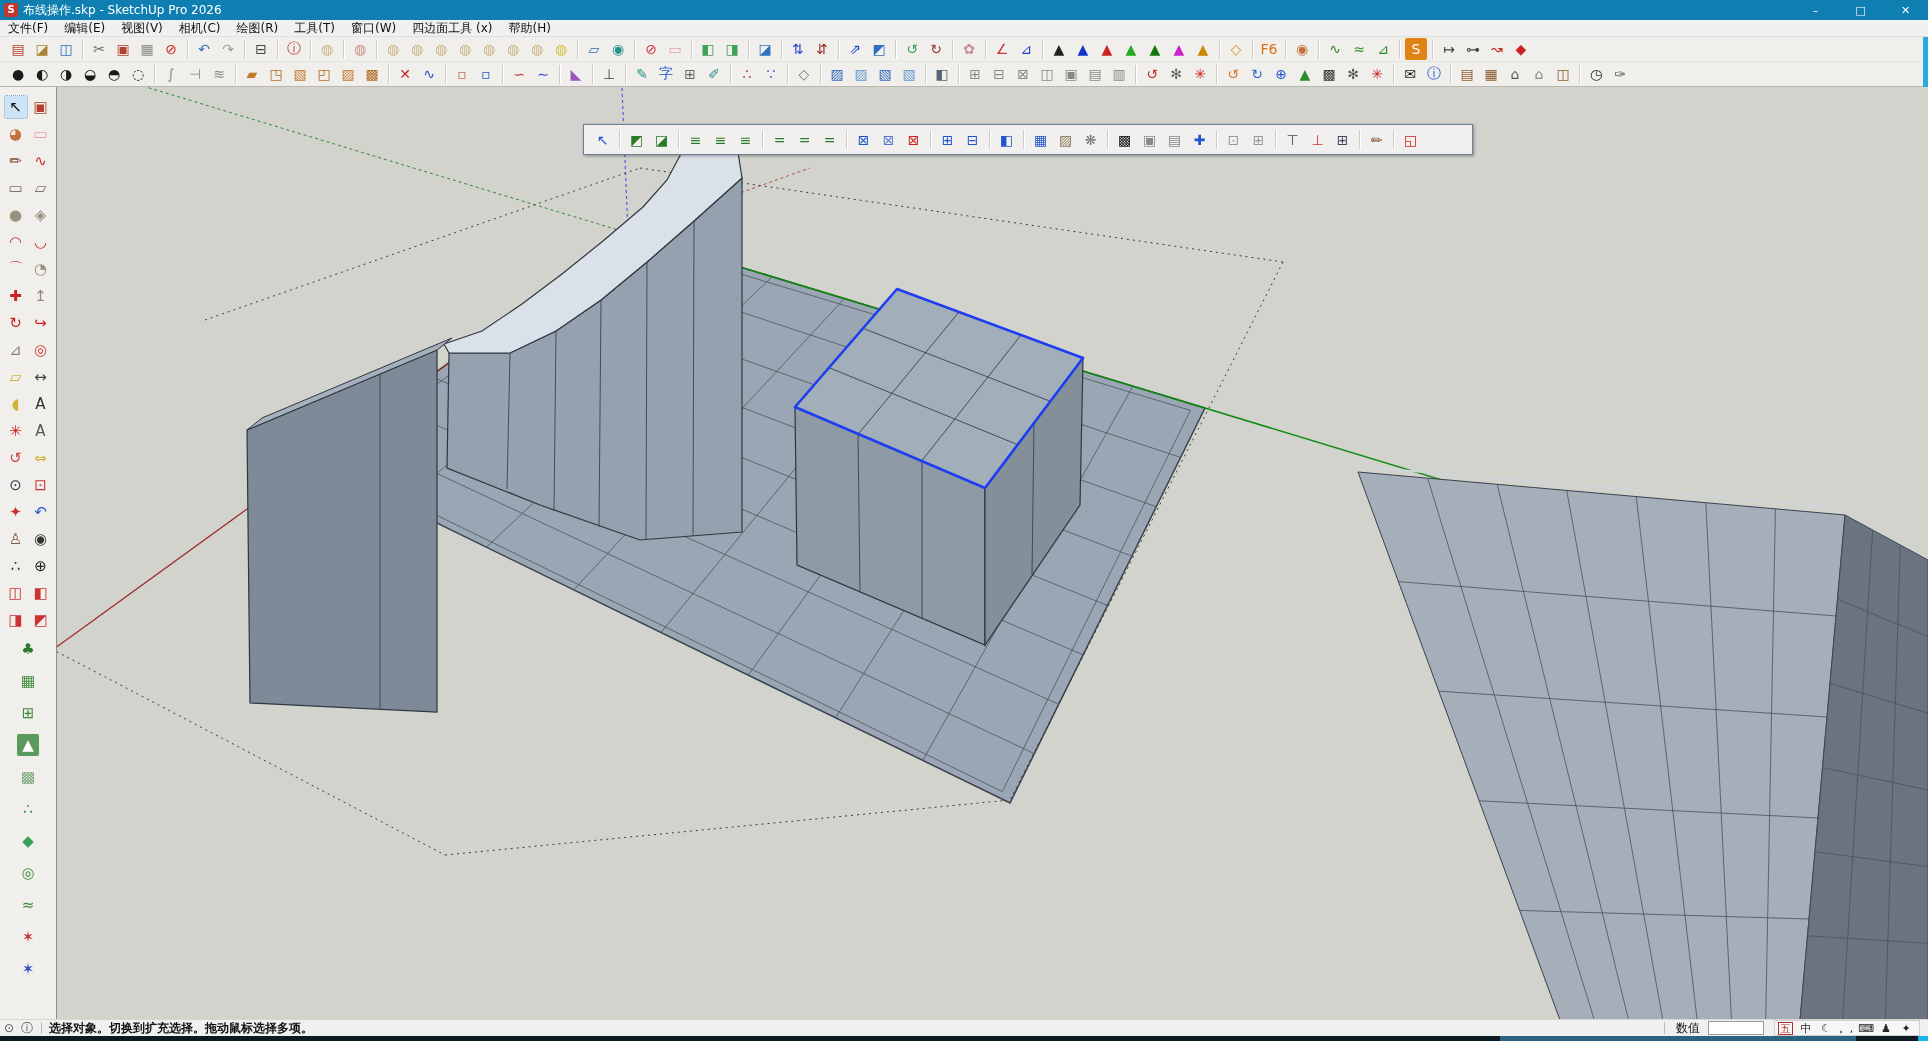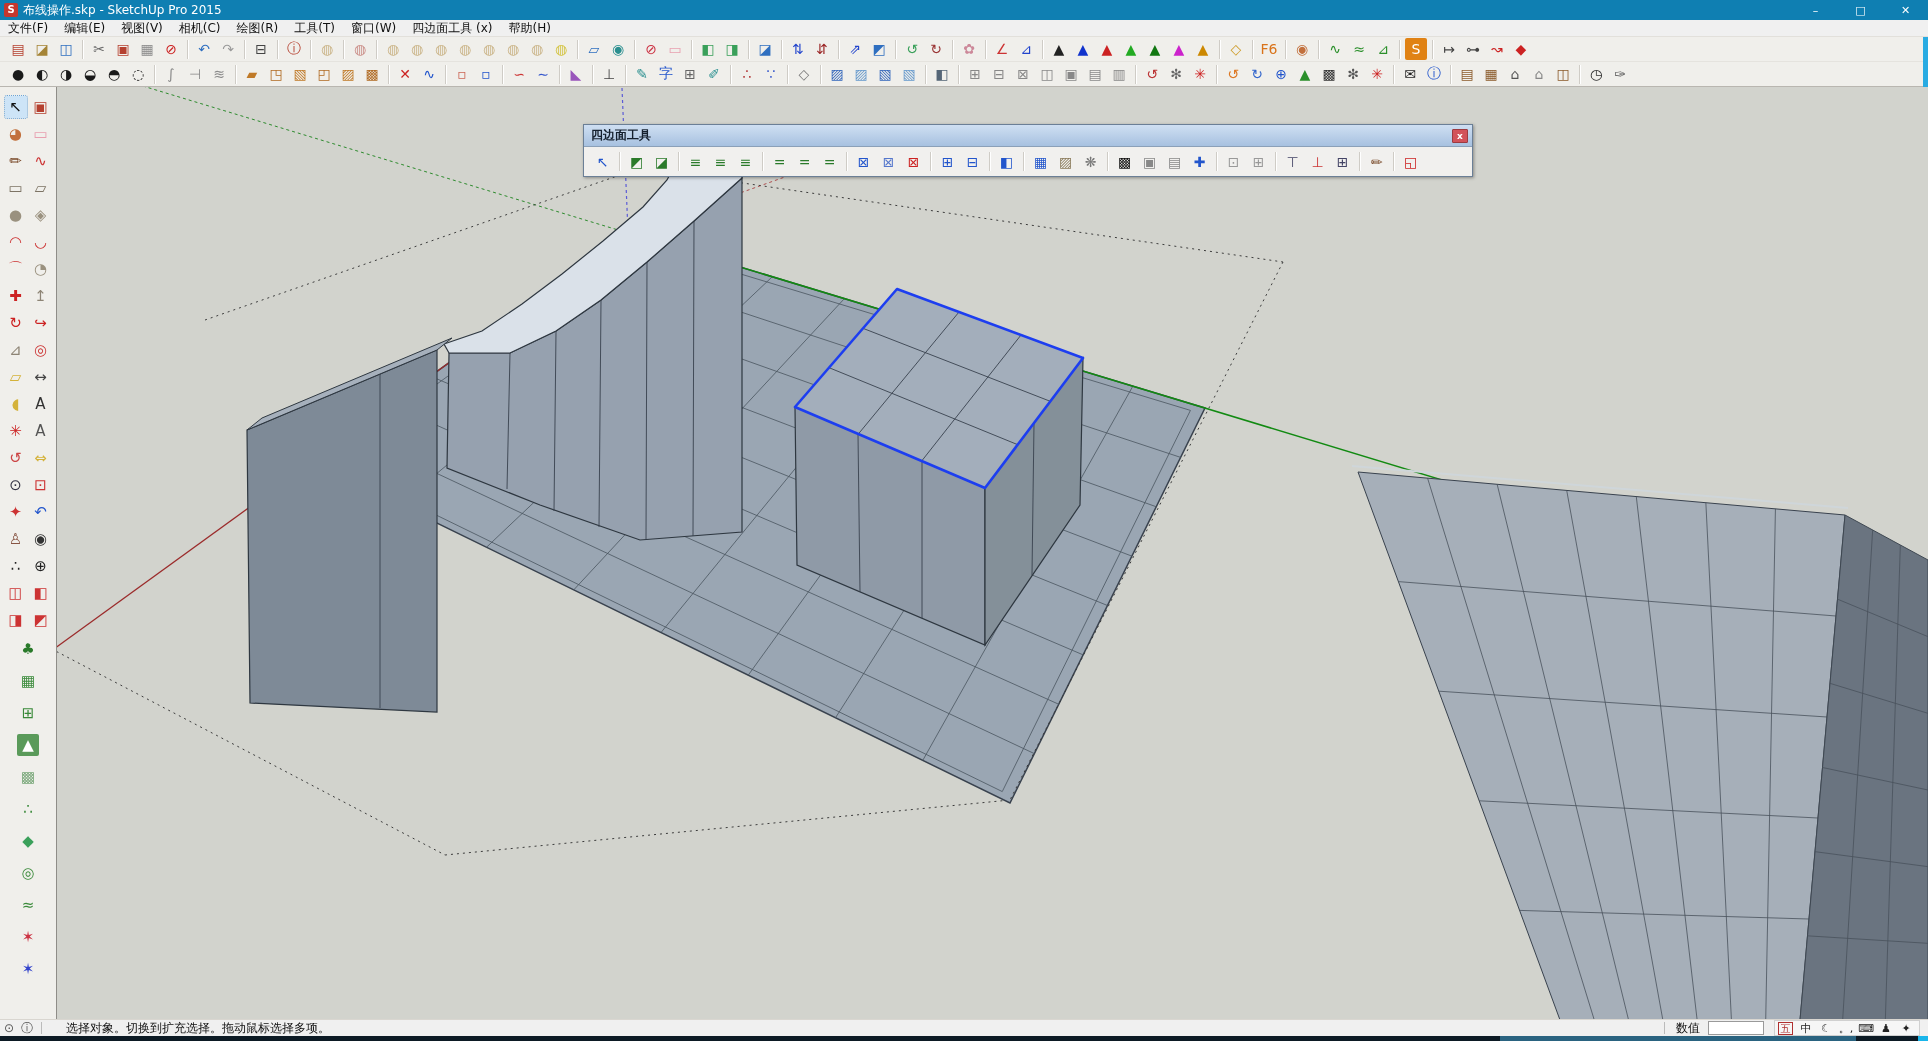--- a/index.html
+++ b/index.html
@@ -52,21 +52,21 @@
   .qf-close { margin-left:auto; width:16px; height:14px; background:#d2525a; border:1px solid #9c3a40;
     color:#fff; font-size:9px; line-height:12px; text-align:center; font-weight:bold; border-radius:1px; }
   .qf-icons { height:29px; display:flex; align-items:center; padding:0 6px; }
   .qf-icons .tbi { width:23px; height:23px; }
 
   
   .statusbar { position:absolute; left:0; top:1019px; width:1928px; height:17px; background:#f0f0f0;
     border-top:1px solid #d9d6d0; display:flex; align-items:center; font-size:12px; color:#111; z-index:10; }
   .sb-icon { width:18px; text-align:center; color:#555; font-size:12px; flex:none; }
   .sb-sep { width:1px; height:12px; background:#bbb; margin:0 5px; flex:none; }
-  .sb-msg { margin-left:19px; }
+  .sb-msg { margin-left:2px;font-weight:bold; }
   .sb-right { margin-left:auto; display:flex; align-items:center; }
   .sb-vlabel { margin:0 8px 0 6px; }
   .sb-input { width:56px; height:14px; background:#fff; border:1px solid #9a9a9a; flex:none; }
   .ime { display:flex; align-items:center; margin:0 8px 0 10px; background:#f6f6f6;
     border:1px solid #d0d0d0; height:16px; padding:0 3px; }
   .ime span { width:20px; text-align:center; font-size:11px; color:#222; }
   .ime .wubi { color:#b03030; border:1px solid #b03030; width:15px; height:13px; line-height:12px; margin-right:3px; font-size:10px; }
 
   .bottomstrip { position:absolute; left:0; top:1036px; width:1928px; height:5px; background:#0c1a24; z-index:10; }
   .bottomstrip .seg1 { position:absolute; left:1500px; width:356px; height:5px; background:#2a6380; }
@@ -141,21 +141,21 @@
     <line x1="1900.3333333333333" y1="545" x2="1885.3333333333333" y2="1020" stroke="#49525c" stroke-width="0.8"></line>
     <line x1="1837.5" y1="599.1666666666666" x2="1928" y2="636.6666666666666" stroke="#49525c" stroke-width="0.8"></line>
     <line x1="1830" y1="683.3333333333333" x2="1928" y2="713.3333333333333" stroke="#49525c" stroke-width="0.8"></line>
     <line x1="1822.5" y1="767.5" x2="1928" y2="790" stroke="#49525c" stroke-width="0.8"></line>
     <line x1="1815" y1="851.6666666666666" x2="1928" y2="866.6666666666666" stroke="#49525c" stroke-width="0.8"></line>
     <line x1="1807.5" y1="935.8333333333334" x2="1928" y2="943.3333333333334" stroke="#49525c" stroke-width="0.8"></line>
   </svg>
 
 <div class="titlebar">
   <div class="app-icon">S</div>
-  <span>布线操作.skp - SketchUp Pro 2015</span>
+  <span>布线操作.skp - SketchUp Pro 2026</span>
   <div class="win-btns">
     <div class="win-btn">–</div>
     <div class="win-btn">□</div>
     <div class="win-btn">✕</div>
   </div>
 </div>
 
 <div class="menubar">
     <span class="menu-item">文件(F)</span>
     <span class="menu-item">编辑(E)</span>
@@ -441,24 +441,20 @@
     </div>
     <div class="ltrow single">
       <span class="lti" title="axes-pin-1" style="color: rgb(204, 51, 68);">✶</span>
     </div>
     <div class="ltrow single">
       <span class="lti" title="axes-pin-2" style="color: rgb(51, 68, 204);">✶</span>
     </div>
   </div>
 
 <div class="qf">
-  <div class="qf-title">
-    <span>四边面工具</span>
-    <div class="qf-close">x</div>
-  </div>
   <div class="qf-icons">
       <span class="tbi" title="qf-select" style="color: rgb(34, 85, 204);">↖</span>
       <span class="sep"></span>
       <span class="tbi" title="qf-grow-selection" style="color: rgb(42, 122, 42);">◩</span>
       <span class="tbi" title="qf-shrink-selection" style="color: rgb(42, 122, 42);">◪</span>
       <span class="sep"></span>
       <span class="tbi" title="qf-select-loop" style="color: rgb(42, 122, 42);">≡</span>
       <span class="tbi" title="qf-grow-loop" style="color: rgb(42, 122, 42);">≡</span>
       <span class="tbi" title="qf-shrink-loop" style="color: rgb(42, 122, 42);">≡</span>
       <span class="sep"></span>

